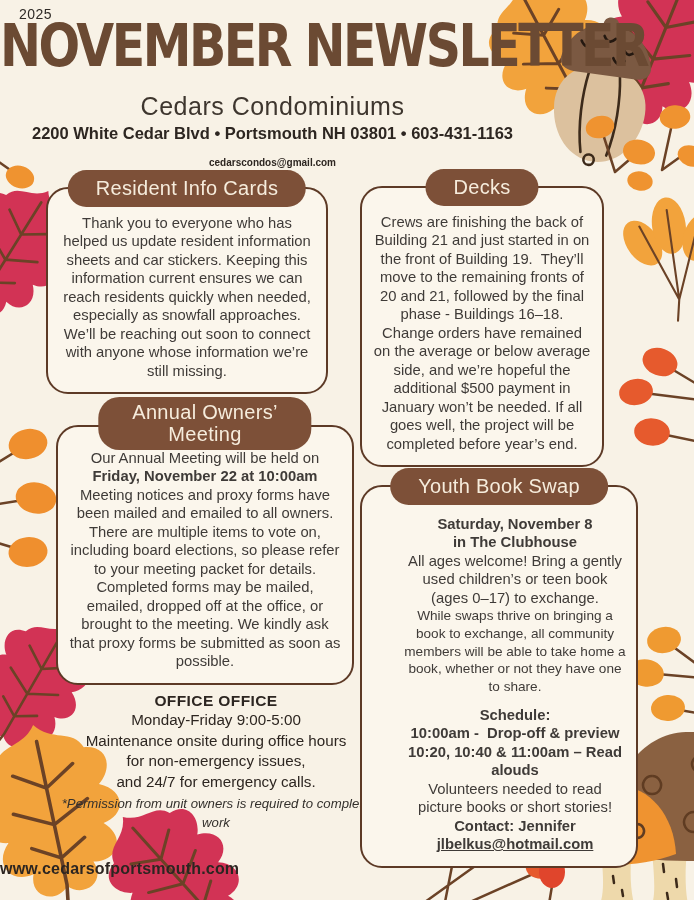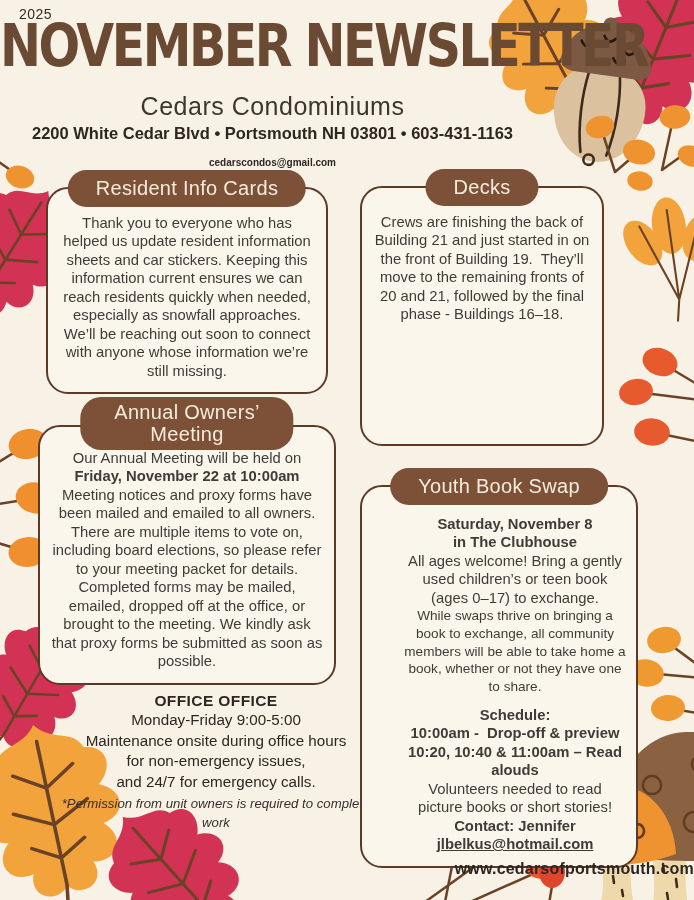--- a/index.html
+++ b/index.html
@@ -23,34 +23,34 @@
         text-align:center;padding:25px 10px 12px;box-sizing:border-box;}
   .pill{position:absolute;top:-19px;left:50%;transform:translateX(-50%);
         background:var(--pill-brown,#7d5038);color:var(--pill-text,#f6ecdc);
         border-radius:19px;padding:5px 28px;font-size:20px;font-weight:500;
         letter-spacing:.3px;white-space:nowrap;line-height:1.35;}
   .pill.two-line{top:-30px;line-height:1.08;padding:5px 34px;border-radius:21px;}
   .card-body{font-size:14.8px;line-height:1.25;}
   .b{font-weight:700;}
   .prewrap{white-space:pre-wrap;}
   #card-resident{left:46px;top:187px;width:282px;min-height:192px;}
-  #card-annual{left:38px;top:425px;width:298px;min-height:254px;padding-top:22px;}
+  #card-annual{left:56px;top:425px;width:298px;min-height:254px;padding-top:22px;}
   #card-decks{left:360px;top:186px;width:244px;min-height:260px;}
   #card-swap{left:360px;top:485px;width:278px;min-height:336px;padding-top:28px;padding-left:42px;}
   #card-swap .small{font-size:13.6px;line-height:1.3;}
   #card-swap .gap{height:10px;}
   .contact-email{text-decoration:underline;color:inherit;}
 
   .office{position:absolute;left:46px;top:692px;width:340px;text-align:center;
           color:var(--heading-dark,#2d2621);}
   .office-title{font-size:15.5px;font-weight:800;letter-spacing:.4px;}
   .office-line{font-size:15.2px;font-weight:400;line-height:1.35;}
   .office-note{font-size:13.2px;font-style:italic;font-weight:500;line-height:1.45;margin-top:2px;
                color:#33302c;}
-  .footer{position:absolute;left:0;top:860px;width:694px;text-align:right;
+  .footer{position:absolute;left:0;top:860px;width:694px;text-align:left;
           font-size:16px;font-weight:800;color:#2c2521;letter-spacing:.2px;}
   .twig{stroke:var(--twig-brown,#6b4226);stroke-width:2.5;fill:none;stroke-linecap:round;}
 </style>
 </head>
 <body>
 
 <div class="page">
 
   <svg class="decor" width="694" height="900" viewBox="0 0 694 900" aria-hidden="true">
     <defs>
@@ -192,20 +192,21 @@
       <div class="office-line">Monday-Friday 9:00-5:00</div>
       <div class="office-line">Maintenance onsite during office hours</div>
       <div class="office-line">for non-emergency issues,</div>
       <div class="office-line">and 24/7 for emergency calls.</div>
       <div class="office-note">*Permission from unit owners is required to complete work</div>
     </div>
 
     <div class="card" id="card-decks">
       <div class="pill">Decks</div>
       <div class="card-body prewrap">Crews are finishing the back of Building 21 and just started in on the front of Building 19.  They’ll move to the remaining fronts of 20 and 21, followed by the final phase - Buildings 16–18.</div>
+      <div class="card-body">Change orders have remained on the average or below average side, and we’re hopeful the additional $500 payment in January won’t be needed. If all goes well, the project will be completed before year’s end.</div>
     </div>
 
     <div class="card" id="card-swap">
       <div class="pill">Youth Book Swap</div>
       <div class="card-body b">Saturday, November 8</div>
       <div class="card-body b">in The Clubhouse</div>
       <div class="card-body">All ages welcome! Bring a gently used children’s or teen book (ages 0–17) to exchange.</div>
       <div class="card-body small">While swaps thrive on bringing a book to exchange, all community members will be able to take home a book, whether or not they have one to share.</div>
       <div class="gap"></div>
       <div class="card-body b">Schedule:</div>

